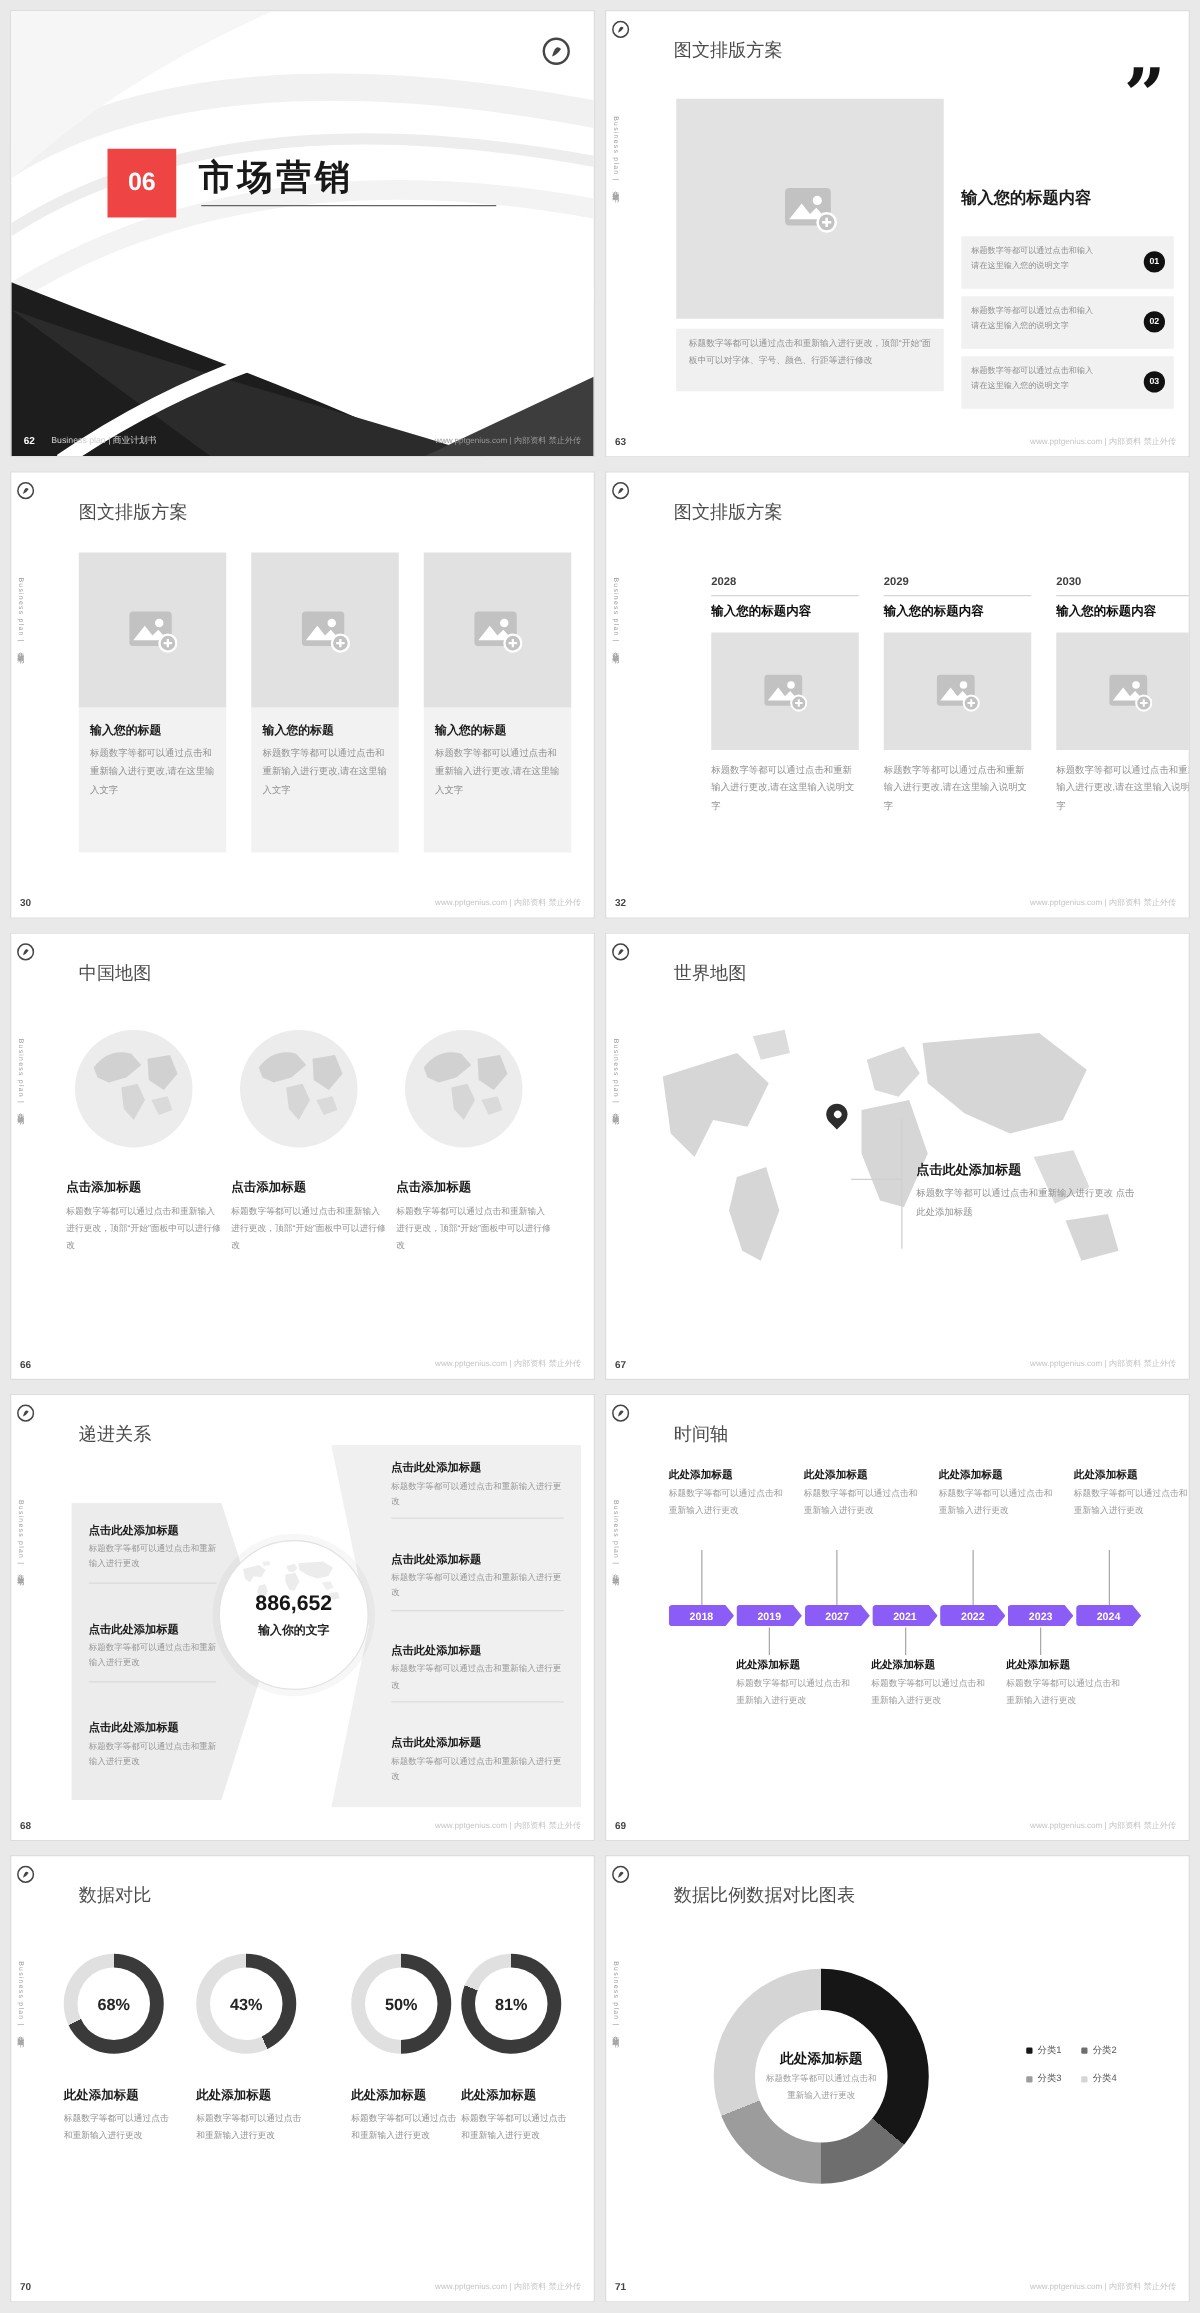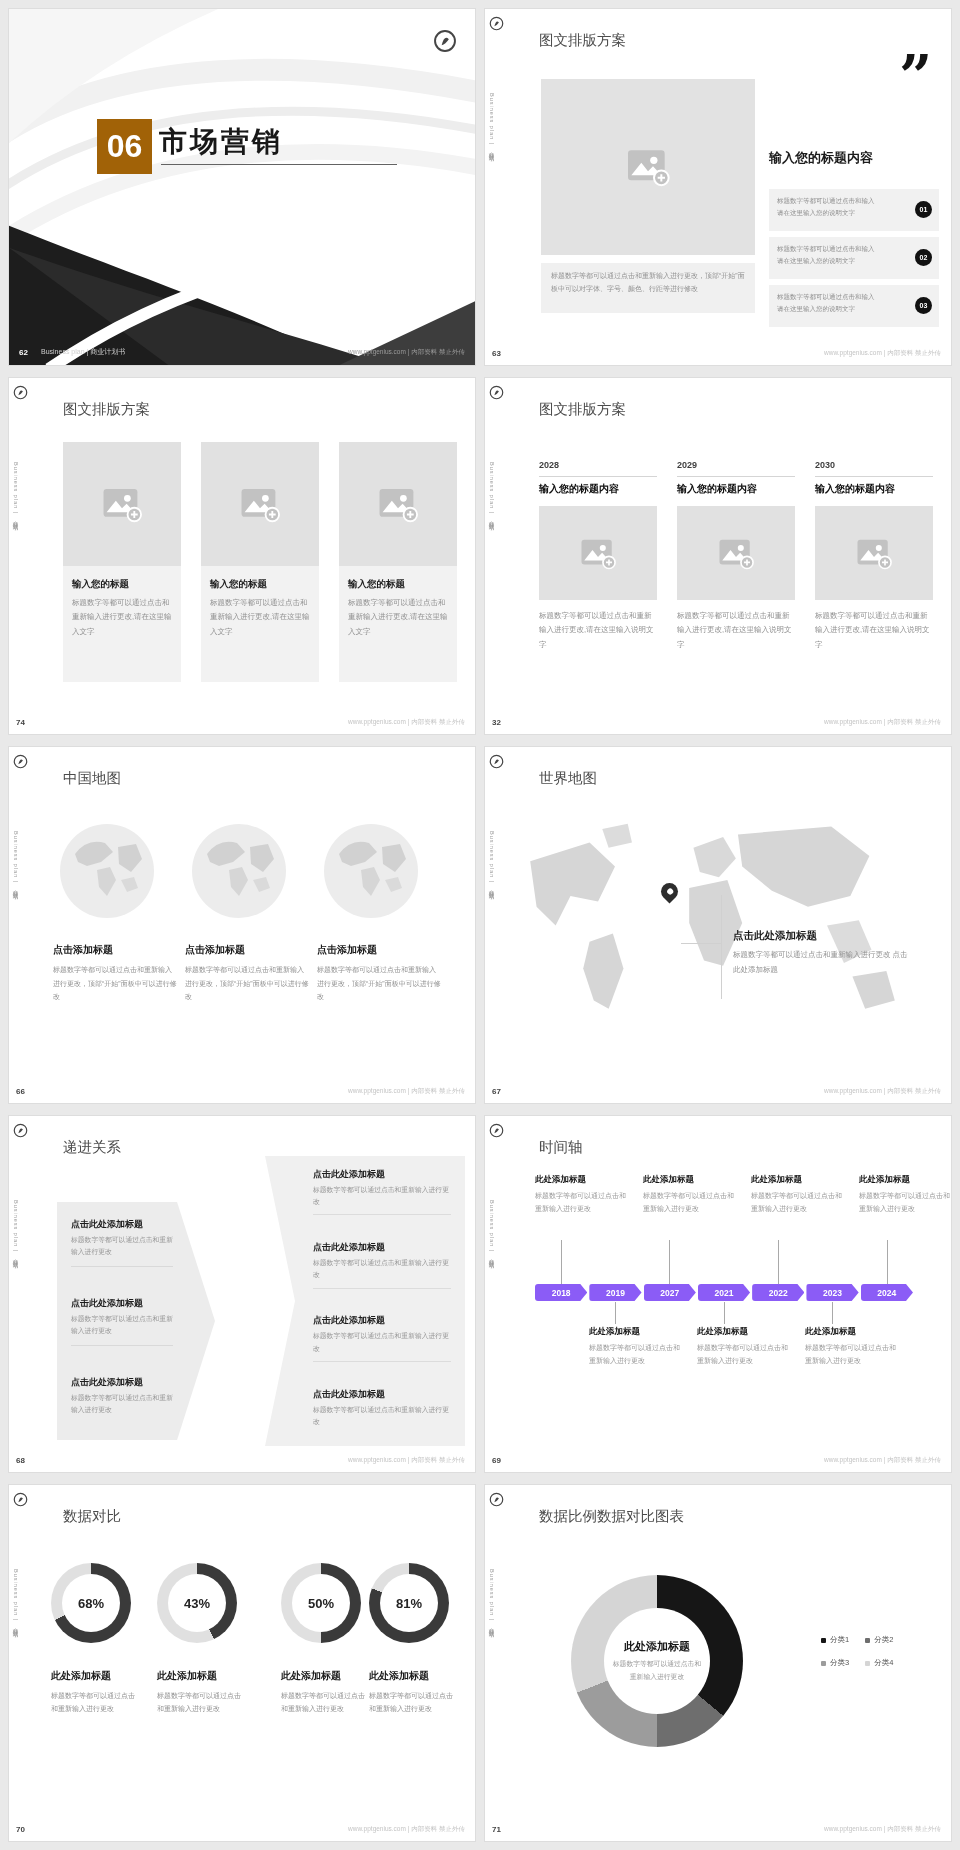--- a/index.html
+++ b/index.html
@@ -15,22 +15,22 @@
   .pnum{position:absolute;left:7px;bottom:7px;font-size:8px;font-weight:bold;color:#444;}
   .site{position:absolute;right:10px;bottom:7px;font-size:6.5px;color:#c4c4c4;}
 
   .ph{background:#e2e2e2;position:absolute;display:flex;align-items:center;justify-content:center;}
   .cap{color:#919191;}
   .hb{font-weight:bold;color:#1c1c1c;}
 
   
   .cover-bg{position:absolute;inset:0;width:100%;height:100%;}
   .cv-logo{position:absolute;right:18px;top:20px;width:24px;height:24px;}
-  .cv-chap{position:absolute;left:88px;top:110px;width:55px;height:55px;background:#a16207;color:#fff;
-           display:flex;align-items:center;justify-content:center;font-size:32px;font-weight:bold;}
+  .cv-chap{position:absolute;left:77px;top:110px;width:55px;height:55px;background:#ef4444;color:#fff;
+           display:flex;align-items:center;justify-content:center;font-size:20px;font-weight:bold;}
   .cv-title{position:absolute;left:150px;top:114px;font-size:28px;font-weight:bold;color:#181818;letter-spacing:3px;margin:0;text-align:right;}
   .cv-line{position:absolute;left:152px;top:155px;width:236px;height:1px;background:#636363;}
   .cv-desc{position:absolute;left:152px;top:167px;width:252px;font-size:10px;line-height:1.8;color:#454545;}
   .cv-num{position:absolute;left:10px;bottom:8px;font-size:8px;font-weight:bold;color:#fff;}
   .cv-label{position:absolute;left:32px;bottom:8px;font-size:7px;color:#cfcfcf;}
   .cv-site{position:absolute;right:10px;bottom:8px;font-size:6.5px;color:#9a9a9a;}
 
   
   .c63-ph{left:56px;top:70px;width:214px;height:176px;}
   .c63-cap{position:absolute;left:56px;top:254px;width:214px;height:50px;background:#f0f0f0;
@@ -47,21 +47,21 @@
 
   
   .colA{position:absolute;width:118px;}
   .cx0{left:54px;} .cx1{left:192px;} .cx2{left:330px;}
 
   .c64-ph{position:relative;width:118px;height:124px;background:#e1e1e1;display:flex;align-items:center;justify-content:center;}
   .c64-card{width:118px;height:116px;background:#f2f2f2;box-sizing:border-box;padding:12px 9px;}
   .c64-h{font-size:9.5px;} .c64-c{font-size:7.5px;line-height:1.9;margin-top:5px;}
   .c64-col{top:64px;}
 
-  .c65-col{top:82px;}
+  .c65-col{top:82px;margin-left:30px;}
   .c65-year{font-size:9px;color:#3f3f3f;font-weight:bold;}
   .c65-div{height:1px;background:#d5d5d5;margin:6px 0 5px;}
   .c65-h{font-size:10px;color:#0f0f0f;}
   .c65-ph{position:relative;width:118px;height:94px;background:#e1e1e1;margin-top:10px;
           display:flex;align-items:center;justify-content:center;}
   .c65-c{font-size:7.5px;line-height:1.9;margin-top:9px;}
 
   
   .c66-col{position:absolute;top:74px;width:124px;}
   .gx0{left:44px;} .gx1{left:176px;} .gx2{left:308px;}
@@ -259,21 +259,21 @@
       <div class="c64-ph">
         <svg width="40" height="37" viewBox="0 0 26 24">
             <use href="#def-img"></use>
           </svg>
       </div>
       <div class="c64-card">
         <div class="c64-h hb">输入您的标题</div>
         <div class="c64-c cap">标题数字等都可以通过点击和重新输入进行更改,请在这里输入文字</div>
       </div>
     </div>
-    <div class="pnum">74</div>
+    <div class="pnum">30</div>
     <div class="site">www.pptgenius.com | 内部资料 禁止外传</div>
   </section>
 
   <section class="slide">
     <svg class="logo" viewBox="0 0 20 20">
         <use href="#def-logo"></use>
       </svg>
     <div class="vtext">Business plan | 商业计划书</div>
     <h2 class="stitle">图文排版方案</h2>
 
@@ -398,20 +398,27 @@
       <div class="c68-item">
         <div class="h">点击此处添加标题</div>
         <div class="c">标题数字等都可以通过点击和重新输入进行更改</div>
       </div>
       <div class="c68-item">
         <div class="h">点击此处添加标题</div>
         <div class="c">标题数字等都可以通过点击和重新输入进行更改</div>
       </div>
     </div>
 
+    <div class="c68-circle">
+      <svg class="c68-map" viewBox="0 0 200 100" preserveAspectRatio="none">
+          <use href="#def-worldmap"></use>
+        </svg>
+      <div class="c68-num">886,652</div>
+      <div class="c68-lab">输入你的文字</div>
+    </div>
     <div class="pnum">68</div>
     <div class="site">www.pptgenius.com | 内部资料 禁止外传</div>
   </section>
 
   <section class="slide">
     <svg class="logo" viewBox="0 0 20 20">
         <use href="#def-logo"></use>
       </svg>
     <div class="vtext">Business plan | 商业计划书</div>
     <h2 class="stitle">时间轴</h2>

